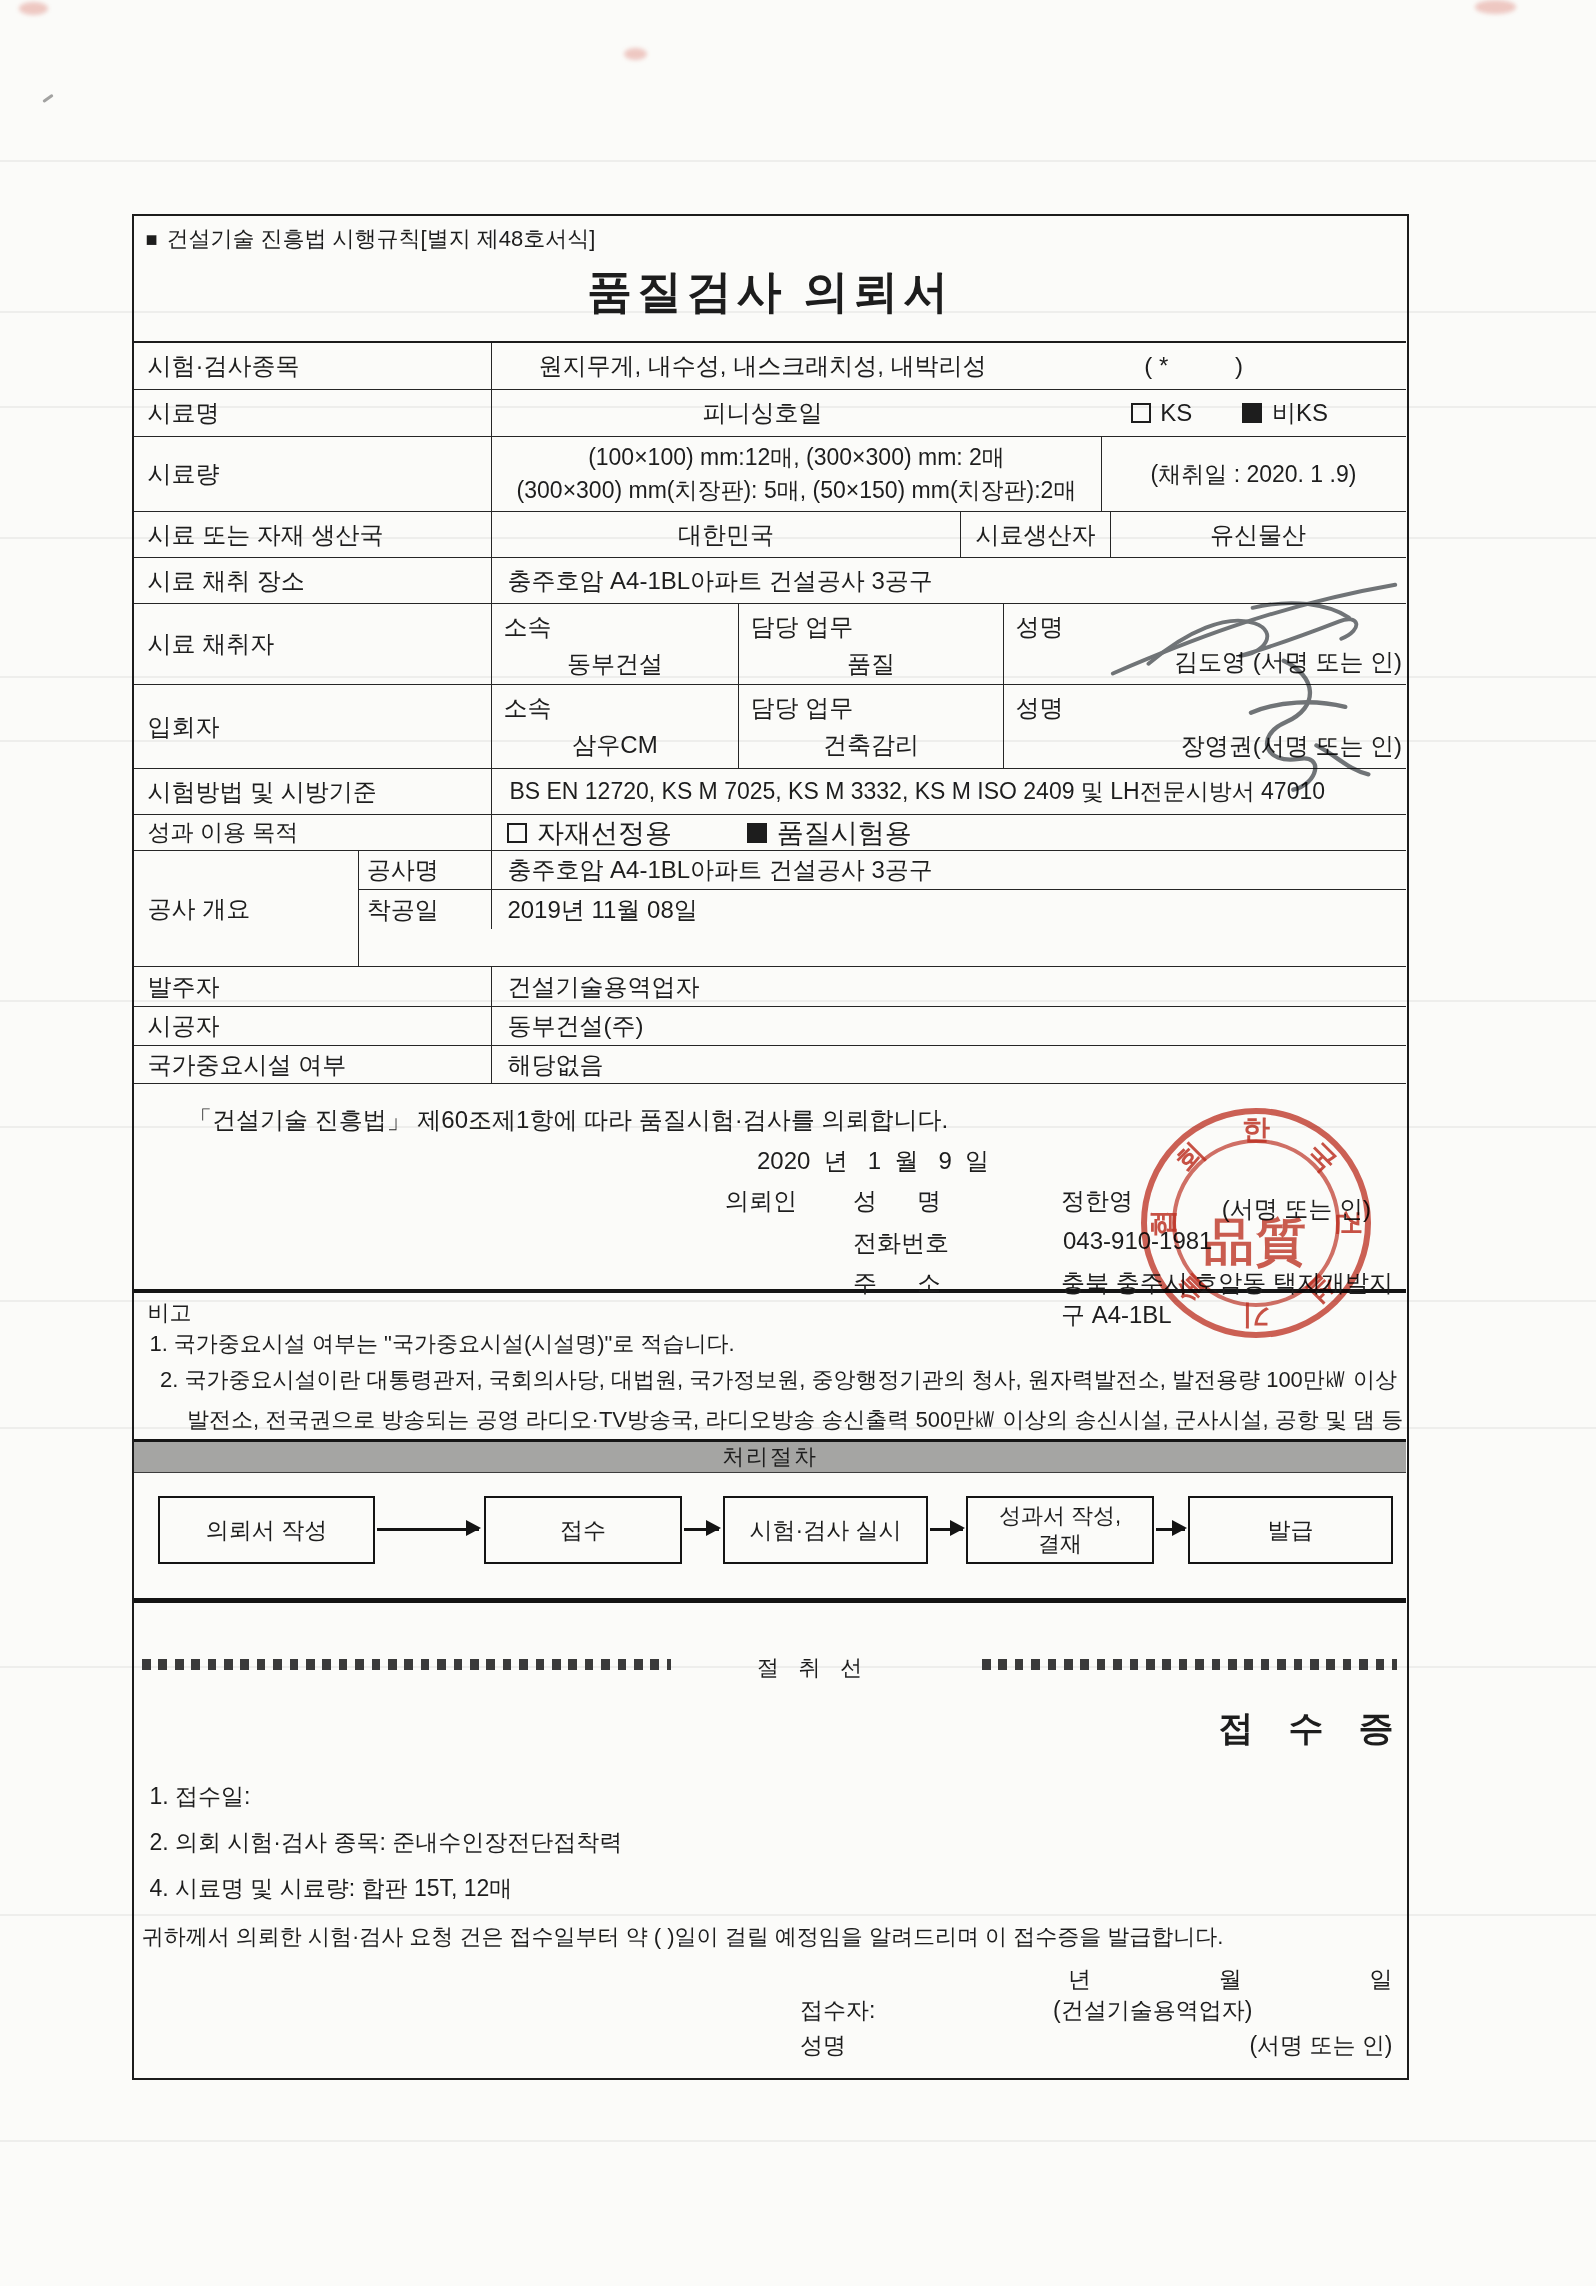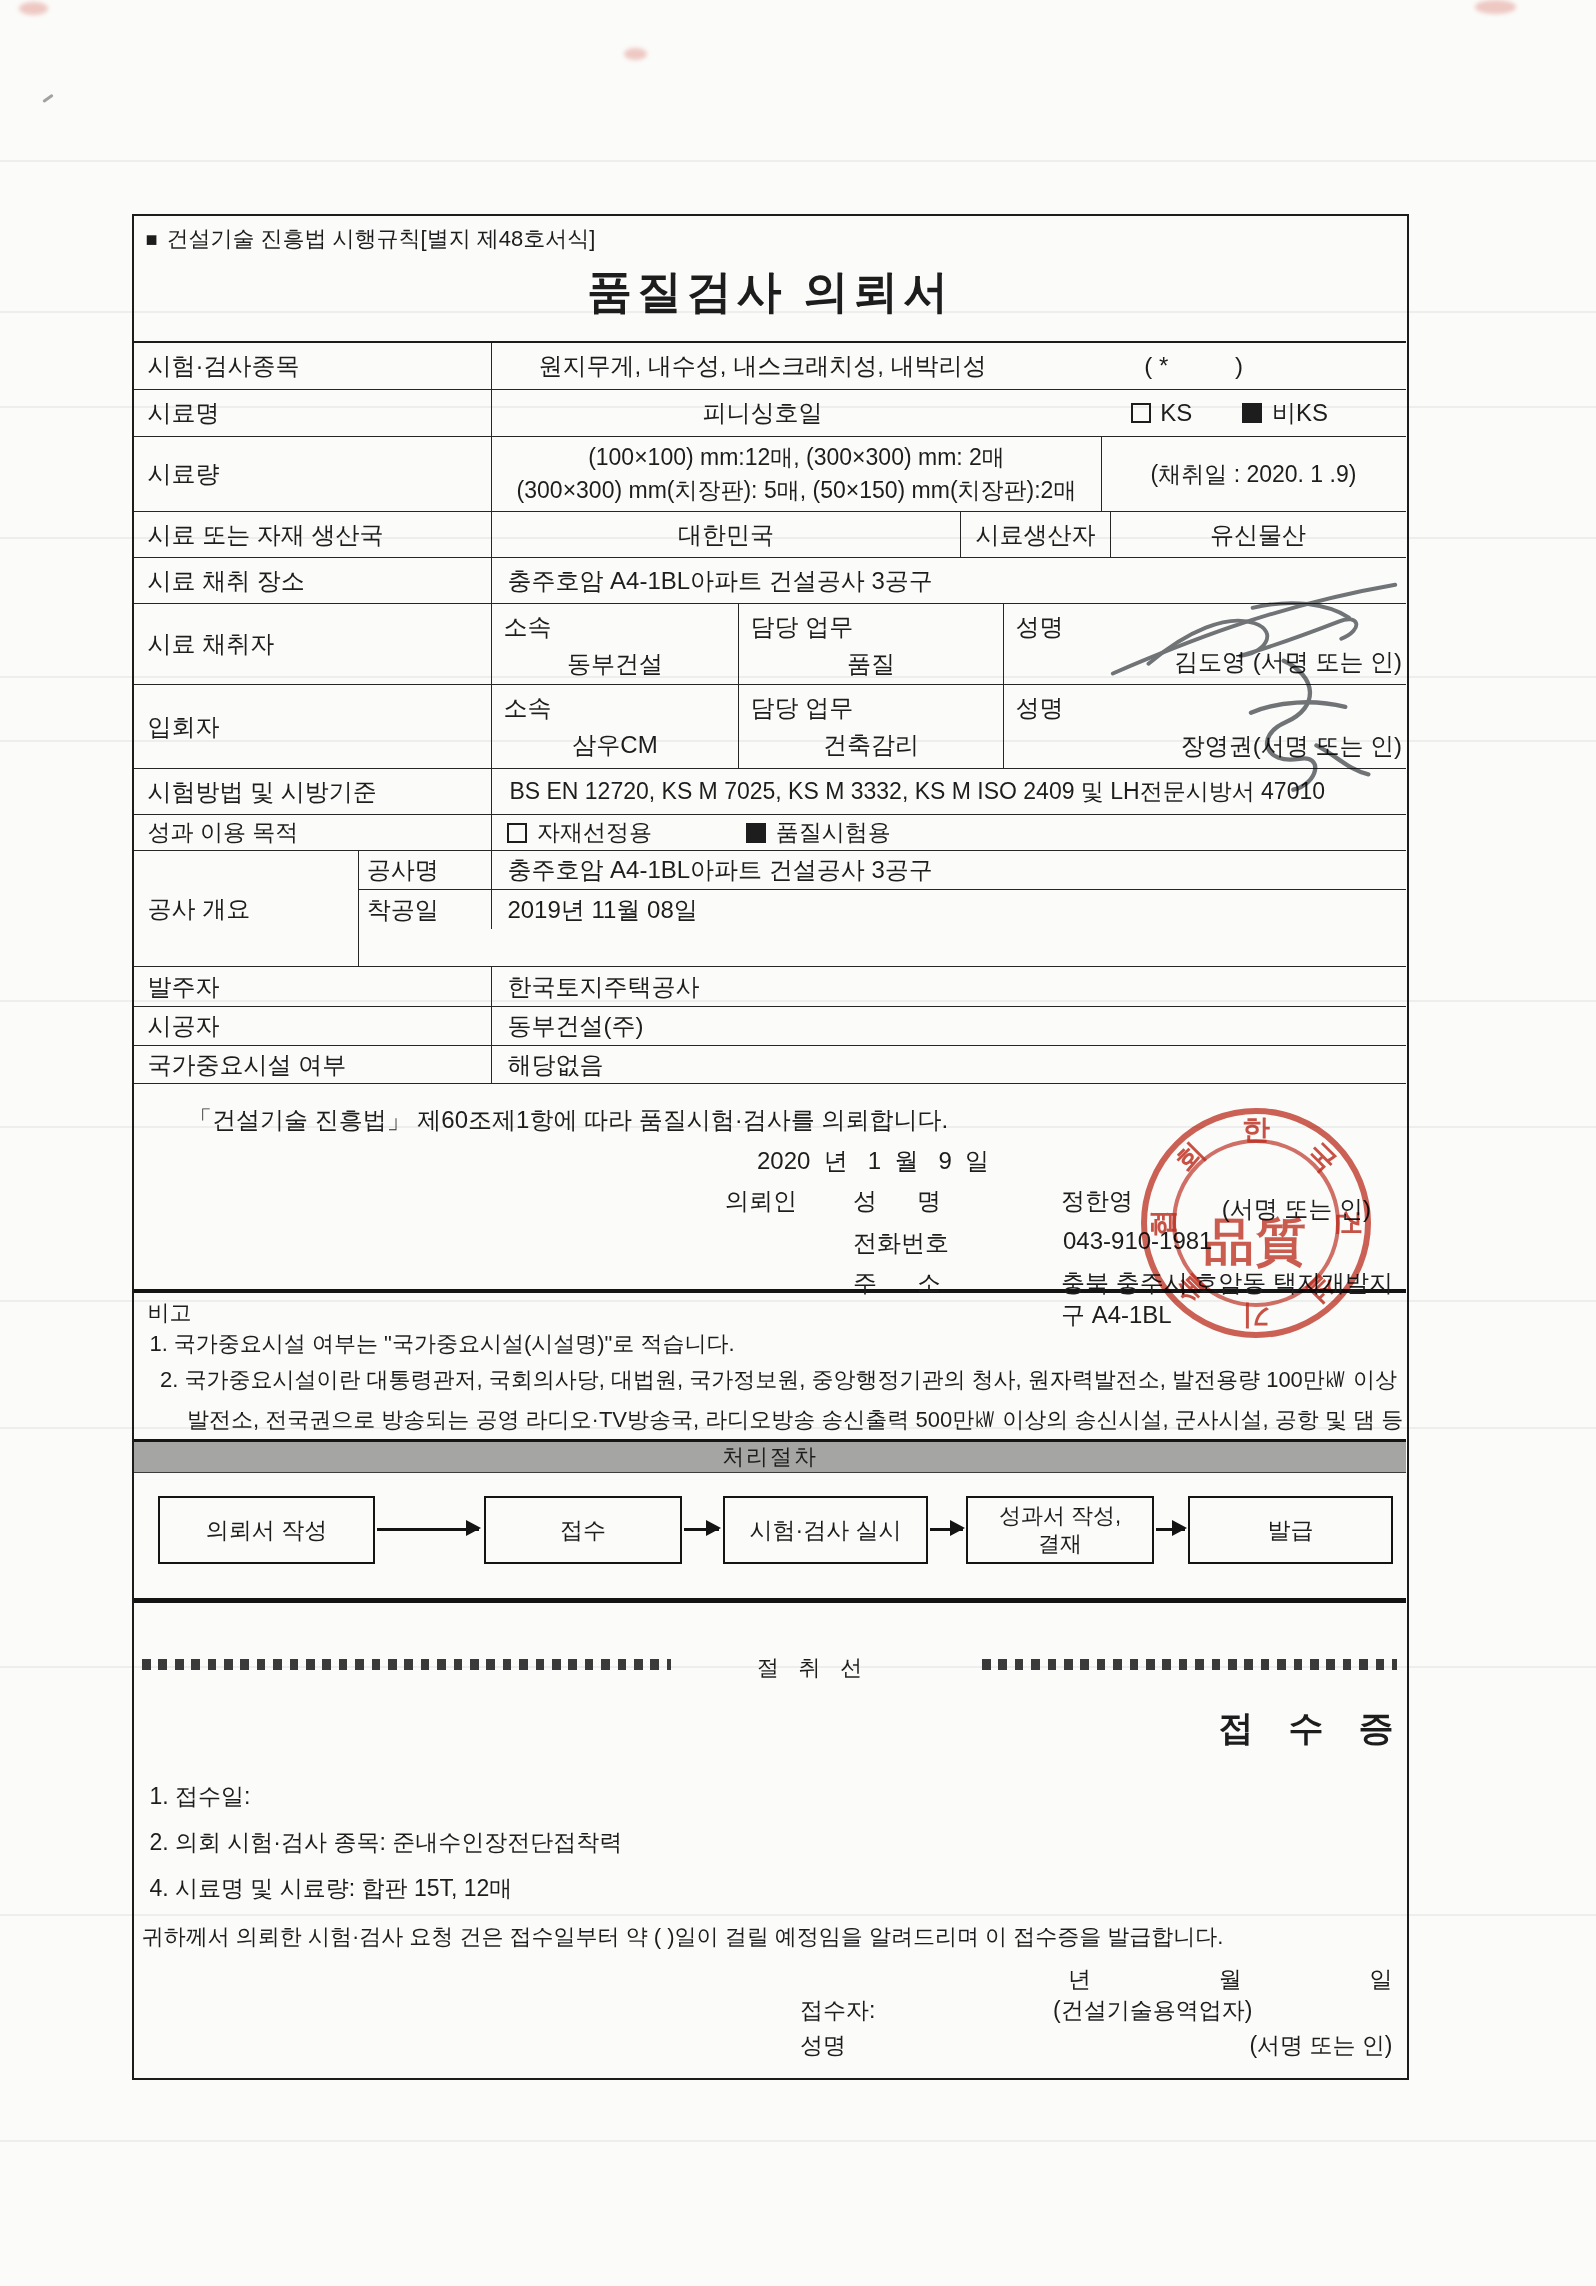--- a/index.html
+++ b/index.html
@@ -191,21 +191,21 @@
         </div>
       </div>
 
       <div class="trow" style="height:46px">
         <div class="tc lbl" style="width:358px">시험방법 및 시방기준</div>
         <div class="tc" style="width:913px;padding-left:17.4px;font-size:23px">BS EN 12720, KS M 7025, KS M 3332, KS M  ISO 2409 및 LH전문시방서 47010</div>
       </div>
 
       <div class="trow" style="height:36px">
         <div class="tc lbl" style="width:358px;font-size:23px">성과 이용 목적</div>
-        <div class="tc" style="width:913px;padding-left:15.4px;gap:94px;font-size:23px">
+        <div class="tc" style="width:913px;padding-left:15.4px;gap:75px;font-size:27px">
           <span class="cbitem">
             <span class="cb"></span>
             <span>자재선정용</span>
           </span>
           <span class="cbitem">
             <span class="cb filled"></span>
             <span>품질시험용</span>
           </span>
         </div>
       </div>
@@ -219,21 +219,21 @@
           </div>
           <div class="proj-row" style="height:39px">
             <div class="tc" style="width:133px;padding-left:7.7px">착공일</div>
             <div class="tc" style="flex:1;padding-left:15.4px">2019년 11월 08일</div>
           </div>
         </div>
       </div>
 
       <div class="trow" style="height:40px">
         <div class="tc lbl" style="width:358px">발주자</div>
-        <div class="tc" style="width:913px;padding-left:15.4px">한국토지주택공사</div>
+        <div class="tc" style="width:913px;padding-left:15.4px">건설기술용역업자</div>
       </div>
 
       <div class="trow" style="height:39px">
         <div class="tc lbl" style="width:358px">시공자</div>
         <div class="tc" style="width:913px;padding-left:15.4px">동부건설(주)</div>
       </div>
 
       <div class="trow" style="height:38px">
         <div class="tc lbl" style="width:358px">국가중요시설 여부</div>
         <div class="tc" style="width:913px;padding-left:15.4px">해당없음</div>

